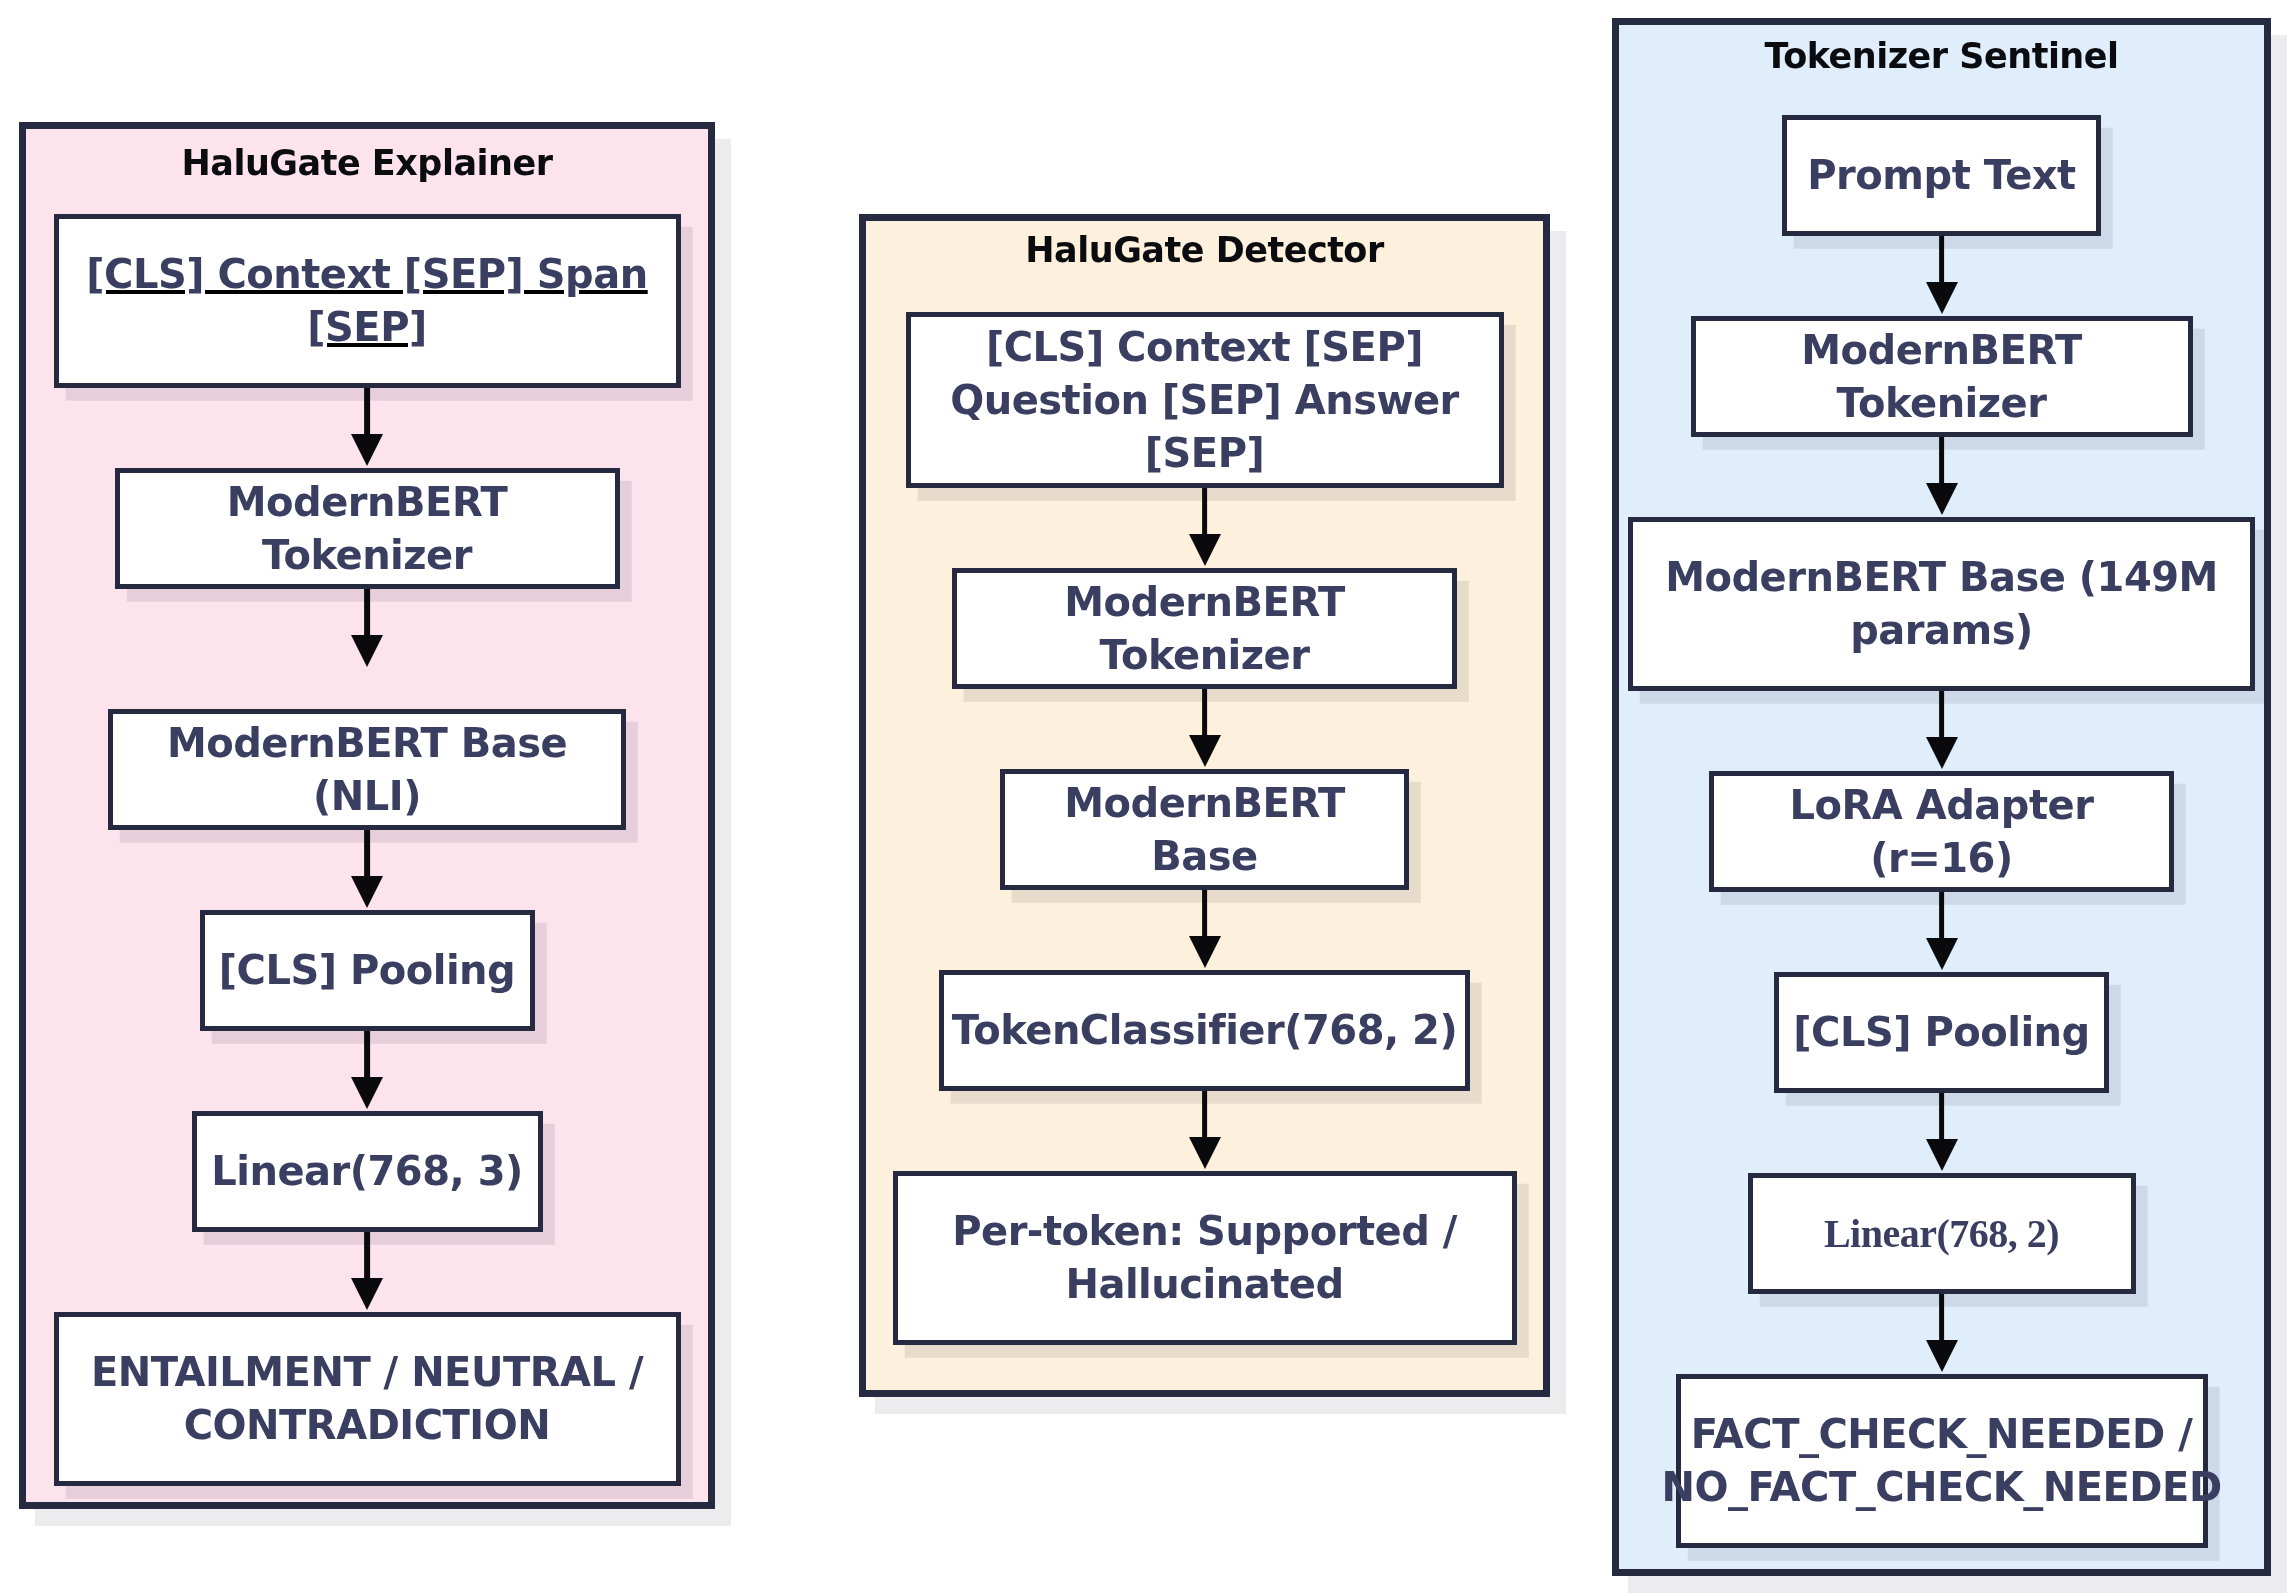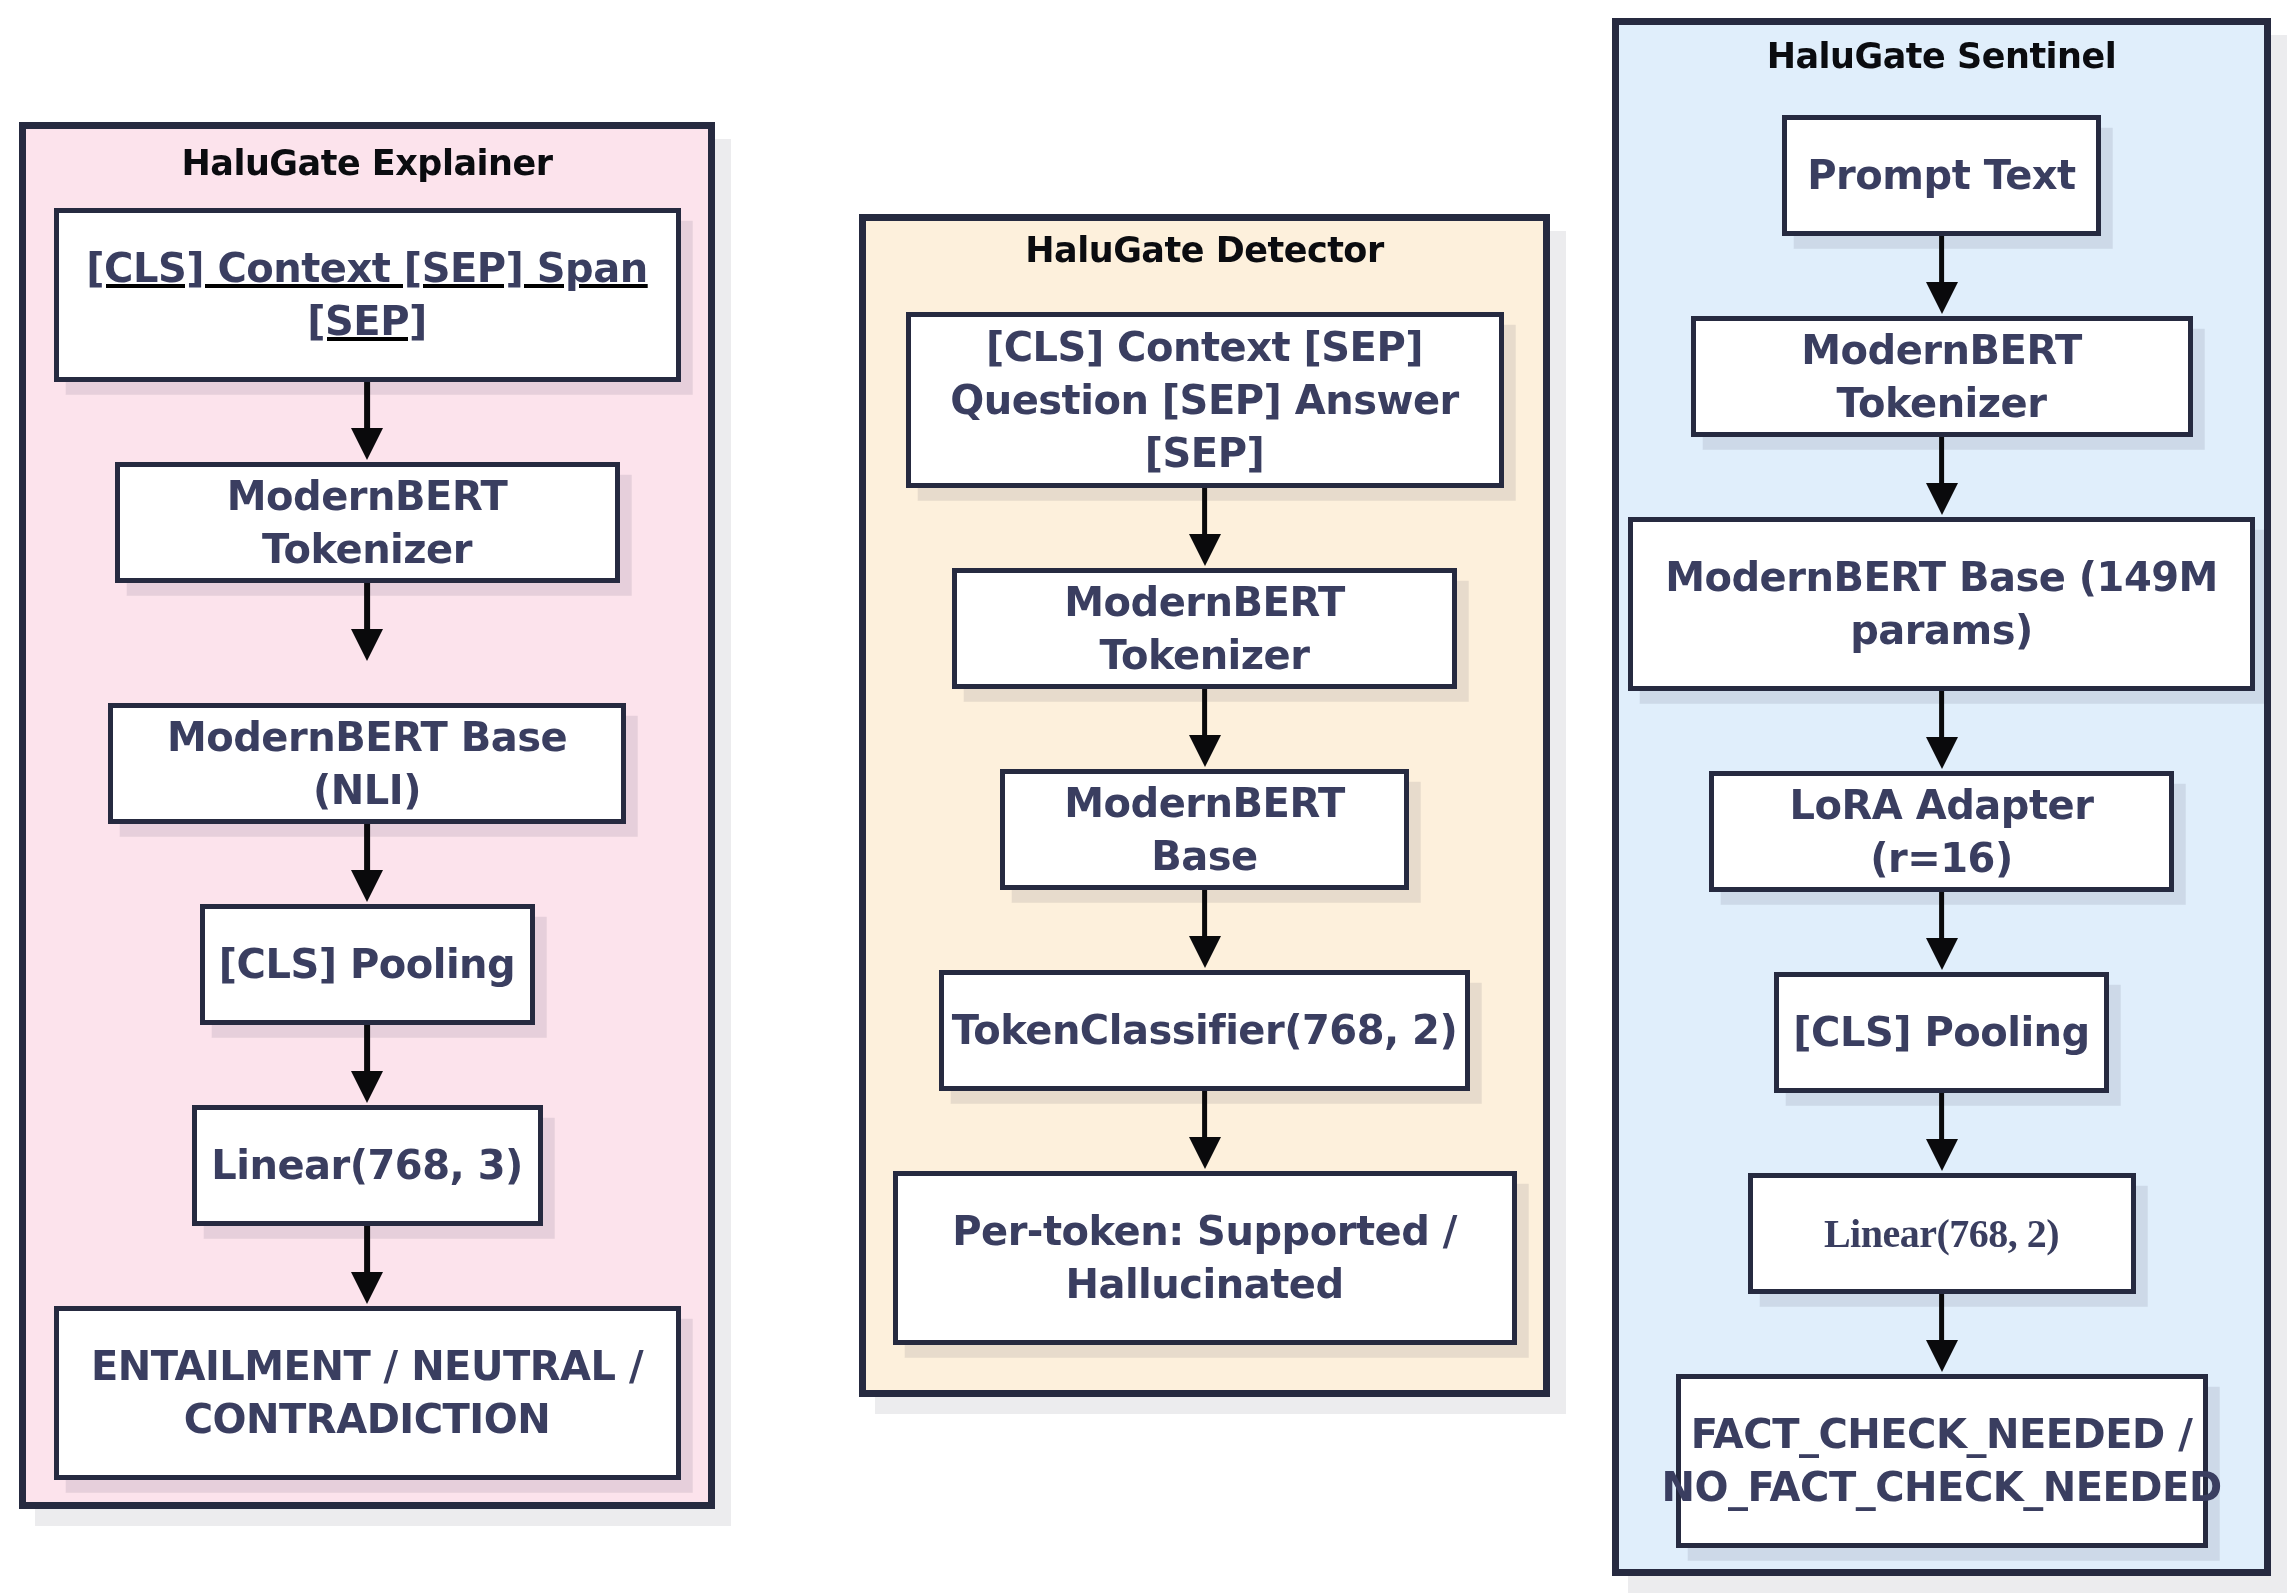--- a/index.html
+++ b/index.html
@@ -13,21 +13,21 @@
     display:flex; flex-direction:column; align-items:center;
   }
   .panel-explainer { left:19px;  top:122px; width:696px; height:1387px; background:#fce3ec; padding-top:13.3px; }
   .panel-detector  { left:823px; top:214px; width:691px; height:1183px; background:#fdf0dc; padding-top:8px;margin-left:36px; }
   .panel-sentinel  { left:1612px; top:17.5px;  width:659px; height:1558px; background:#e0eefb; padding-top:10.6px; }
 
   .panel-title {
     font-size:35px; font-weight:bold; color:#0b0c10; line-height:43px;
     letter-spacing:-0.5px; text-align:center; flex:0 0 auto;
   }
-  .panel-explainer .panel-title { margin-bottom:23px; }
+  .panel-explainer .panel-title { margin-bottom:29px; }
   .panel-detector  .panel-title { margin-bottom:40px; }
   .panel-sentinel  .panel-title { margin-bottom:37px; }
 
   .flow-box {
     background:#ffffff; border:5.8px solid #262a40;
     box-shadow:11.7px 12.8px 0 rgba(38,42,64,0.10);
     display:flex; align-items:center; justify-content:center;
     flex:0 0 auto;
   }
   .flow-box span {
@@ -132,21 +132,21 @@
   </div>
   <div class="arrow"></div>
 
   <div class="flow-box p2-b4">
     <span>Per-token: Supported /
 Hallucinated</span>
   </div>
 </div>
 
 <div class="panel panel-sentinel">
-  <div class="panel-title">HaluGate Sentinel</div>
+  <div class="panel-title">Tokenizer Sentinel</div>
 
   <div class="flow-box p3-b0">
     <span>Prompt Text</span>
   </div>
   <div class="arrow"></div>
 
   <div class="flow-box p3-b1">
     <span>ModernBERT Tokenizer</span>
   </div>
   <div class="arrow"></div>

